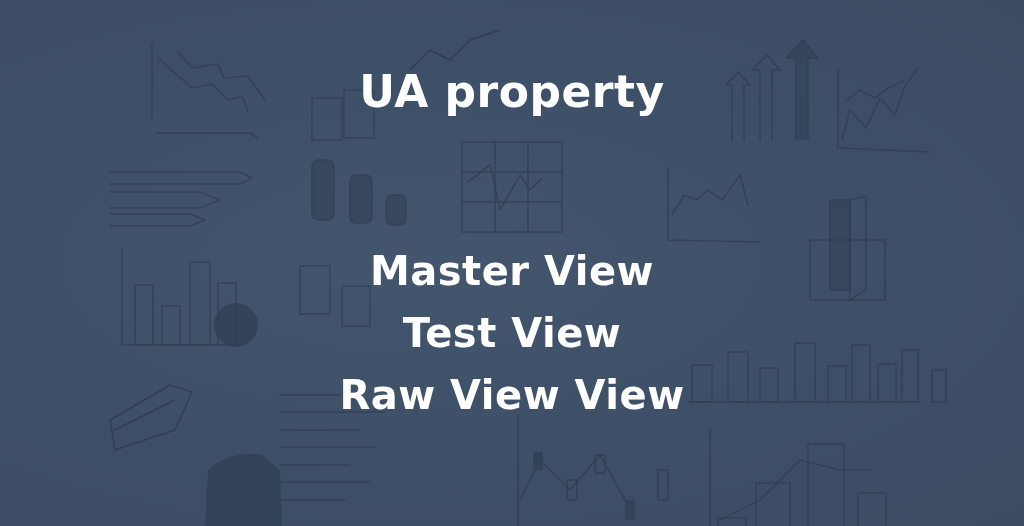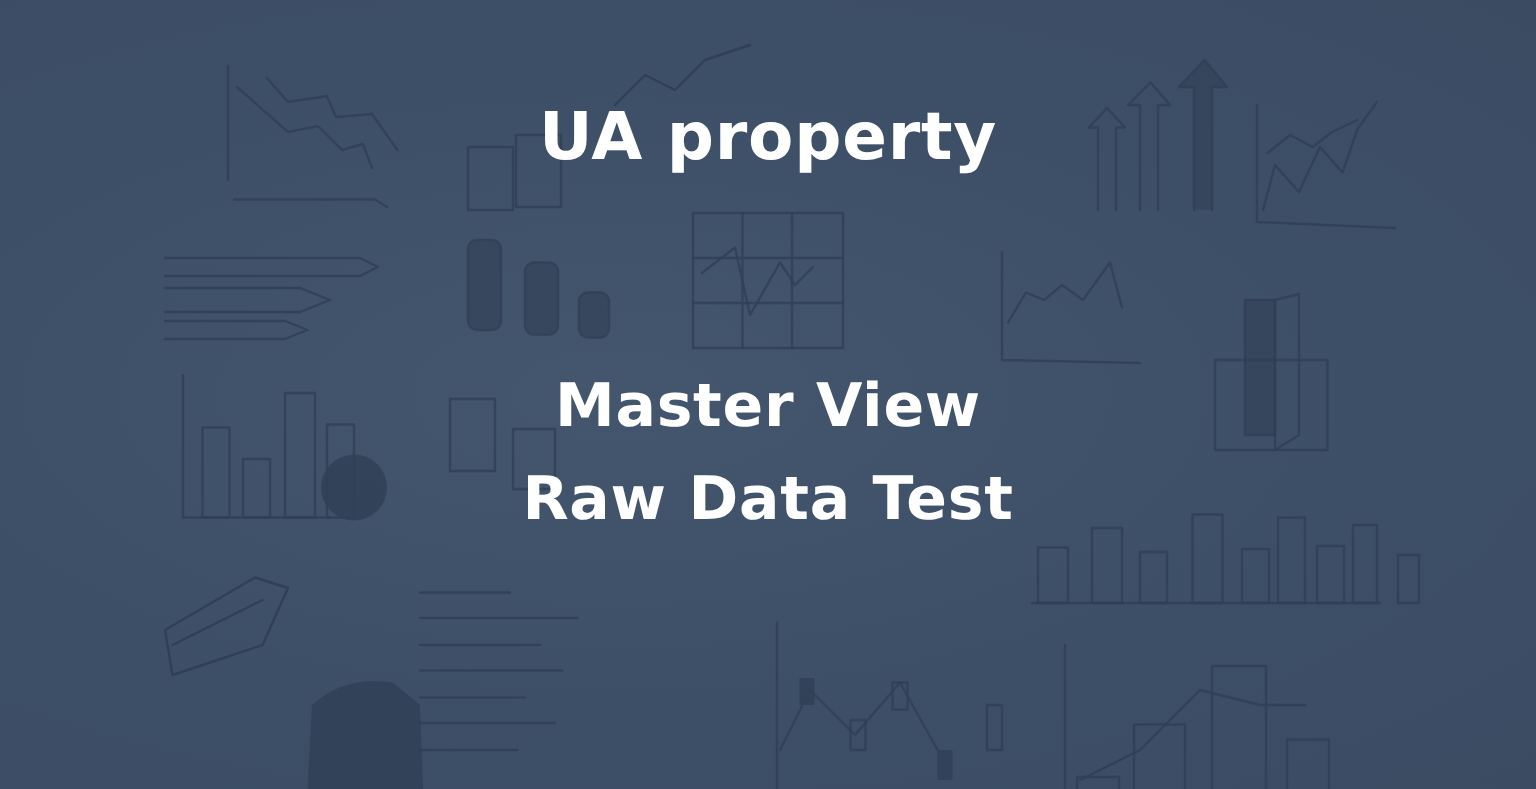--- a/index.html
+++ b/index.html
@@ -138,16 +138,17 @@
       <rect x="808" y="444" width="36" height="90"></rect>
       <rect x="858" y="493" width="28" height="40"></rect>
       <path d="M720 520 L760 500 L800 460 L840 470 L870 470"></path>
     </g>
   </svg>
 
   <div class="title headline">UA property</div>
 
   <div class="views">
     <span class="view-item">Master View</span>
-    <span class="view-item">Raw Data Test</span>
+    <span class="view-item">Test View</span>
+    <span class="view-item">Raw View View</span>
   </div>
 
 </div>
 
 </body></html>

